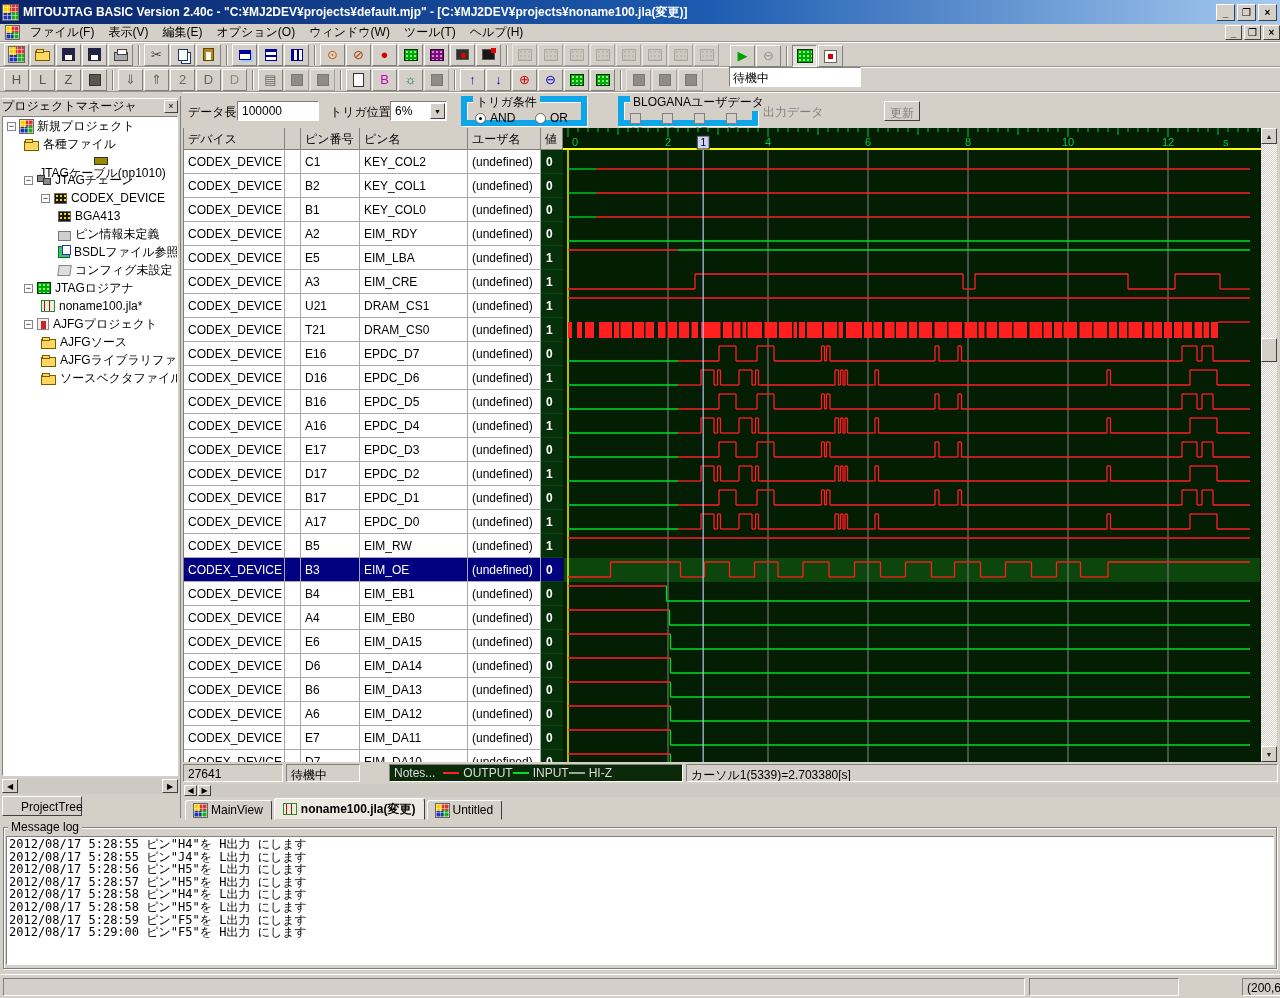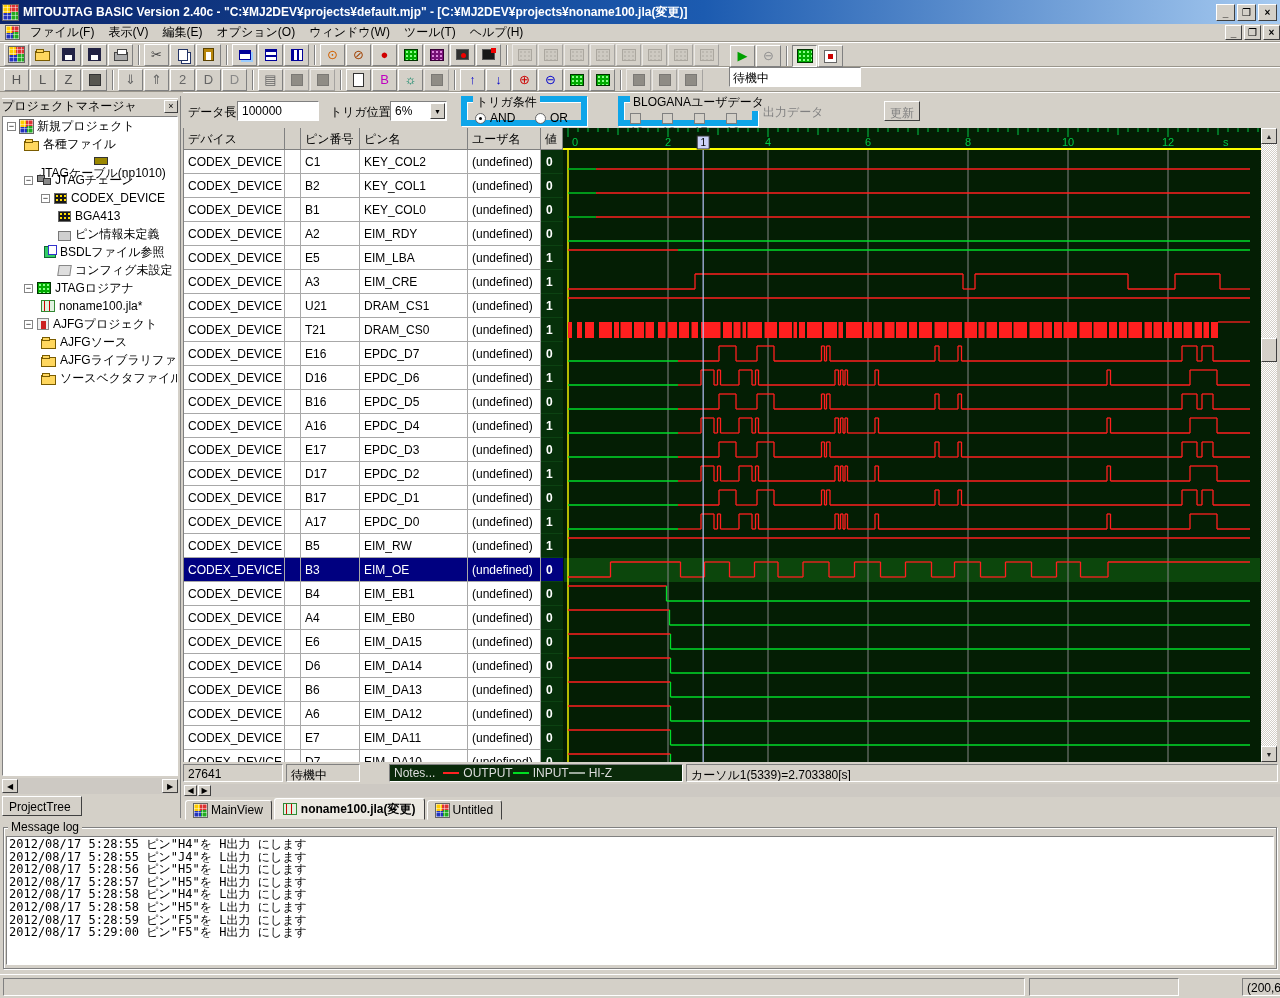--- a/index.html
+++ b/index.html
@@ -95,21 +95,21 @@
 #sidebar{left:0;top:96px;width:181px;height:722px;background:#d4d0c8;border-right:1px solid #808080}
 #sb-caption{position:absolute;left:2px;top:2px;right:2px;height:16px;border-top:1px solid #fff;display:flex;align-items:center}
 #sb-caption .cap{white-space:nowrap;overflow:hidden;flex:1}
 #sb-close{width:14px;height:13px;font-size:9px;line-height:11px;text-align:center;background:#d4d0c8}
 #treebox{position:absolute;left:2px;top:20px;right:2px;bottom:42px;background:#fff;overflow:hidden}
 .tree-row{height:18px;display:flex;align-items:center;white-space:nowrap}
 .expand-box{width:9px;height:9px;border:1px solid #848484;background:#fff;font-size:9px;line-height:7px;text-align:center;margin-right:4px;flex:none}
 .tree-label{margin-left:4px}
 .tree-row .ti{flex:none}
 #sb-hscroll{position:absolute;left:2px;right:2px;bottom:24px;height:16px;background:#cdc9c3}
-#sb-tab{position:absolute;left:2px;bottom:2px;width:80px;height:20px;background:#d4d0c8;padding:3px 6px;white-space:nowrap}
+#sb-tab{position:absolute;left:2px;bottom:2px;width:80px;height:20px;background:#d4d0c8;padding:3px 18px;white-space:nowrap}
 .sb-arrow{width:16px;height:14px;background:#d4d0c8;font-size:8px;text-align:center;line-height:13px;position:absolute;top:1px}
 
 
 #pingrid{left:183px;top:128px;width:380px;height:634px;background:#fff;overflow:hidden;border-left:1px solid #808080}
 .thead,.tr{display:grid;grid-template-columns:101px 16px 59px 108px 73px 22px}
 .thead{height:22px}
 .th{background:#d4d0c8;border-right:1px solid #808080;border-bottom:1px solid #808080;padding:3px 0 0 4px;white-space:nowrap;overflow:hidden}
 .tr{height:24px}
 .td{border-right:1px solid #a8a8a8;border-bottom:1px solid #a8a8a8;padding:5px 0 0 4px;white-space:nowrap;overflow:hidden;background:#fff}
 .tr.sel .td{background:#000080;color:#fff}
@@ -422,21 +422,21 @@
         <span class="tree-label">CODEX_DEVICE</span>
       </div>
       <div class="tree-row" style="padding-left: 55px;">
         <span class="ti i-chipY"></span>
         <span class="tree-label">BGA413</span>
       </div>
       <div class="tree-row" style="padding-left: 55px;">
         <span class="ti i-pin"></span>
         <span class="tree-label">ピン情報未定義</span>
       </div>
-      <div class="tree-row" style="padding-left: 41px;">
+      <div class="tree-row" style="padding-left: 55px;">
         <span class="ti i-bsdl"></span>
         <span class="tree-label">BSDLファイル参照</span>
       </div>
       <div class="tree-row" style="padding-left: 55px;">
         <span class="ti i-cfg"></span>
         <span class="tree-label">コンフィグ未設定</span>
       </div>
       <div class="tree-row" style="padding-left: 21px;">
         <span class="expand-box">−</span>
         <span class="ti i-chipG"></span>

